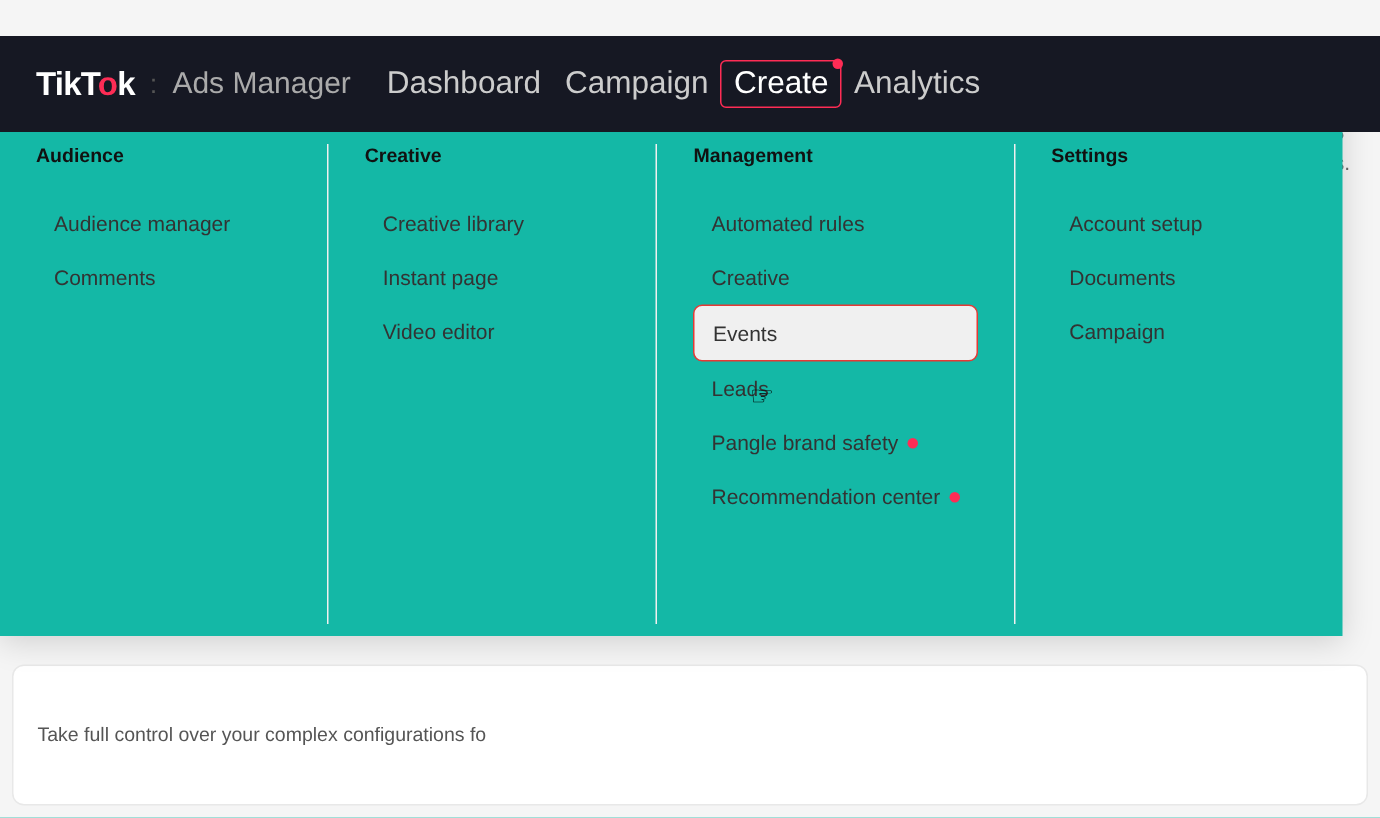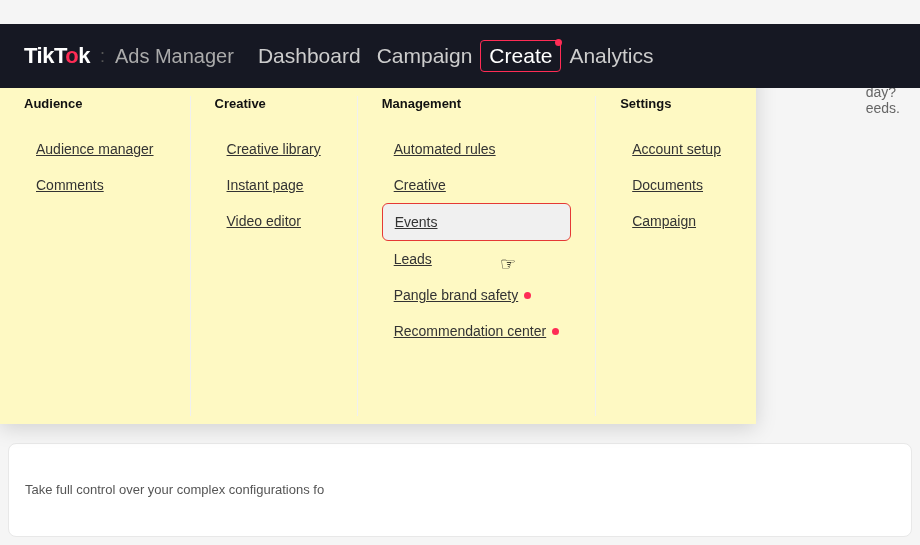--- a/index.html
+++ b/index.html
@@ -80,22 +80,22 @@
       right: 20px;
       font-size: 14px;
       color: #666;
     }
 
     
     .dropdown-overlay {
       position: absolute;
       top: 64px;
       left: 0;
-      width: 756px;
-      background: #fef9c3;
+      width: 895px;
+      background: #14b8a6;
       box-shadow: 0 4px 20px rgba(0,0,0,0.15);
       z-index: 50;
       display: flex;
       padding: 32px 0 8px 0;
       min-height: 360px;
     }
 
     .dropdown-col {
       flex: 1;
       padding: 0 24px;
@@ -117,21 +117,20 @@
       font-size: 14px;
       color: #333;
       padding: 10px 12px;
       cursor: pointer;
       border-radius: 6px;
       display: flex;
       align-items: center;
       gap: 4px;
       position: relative;
       white-space: nowrap;
-      text-decoration: underline;
     }
 
     .menu-item.highlighted {
       background: #f0f0f0;
       border: 1.5px solid #e53935;
     }
 
     .red-dot {
       width: 7px;
       height: 7px;

